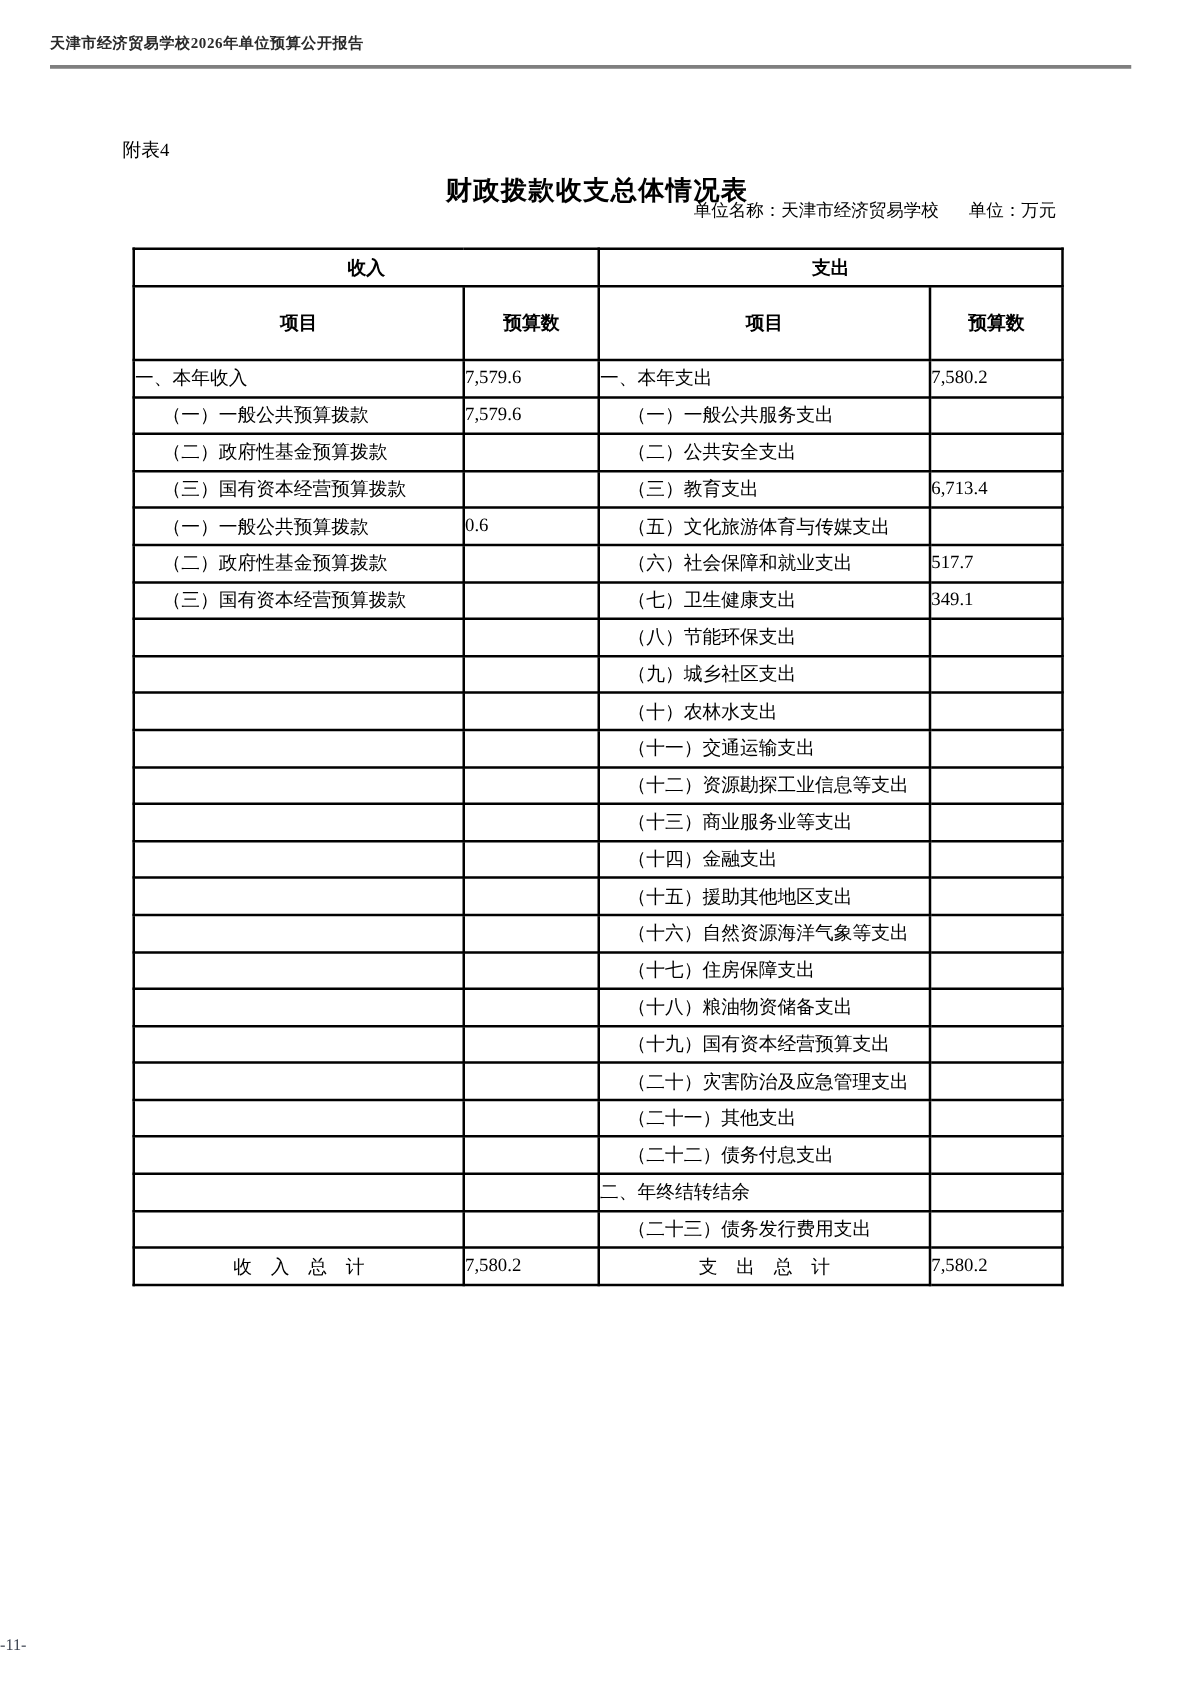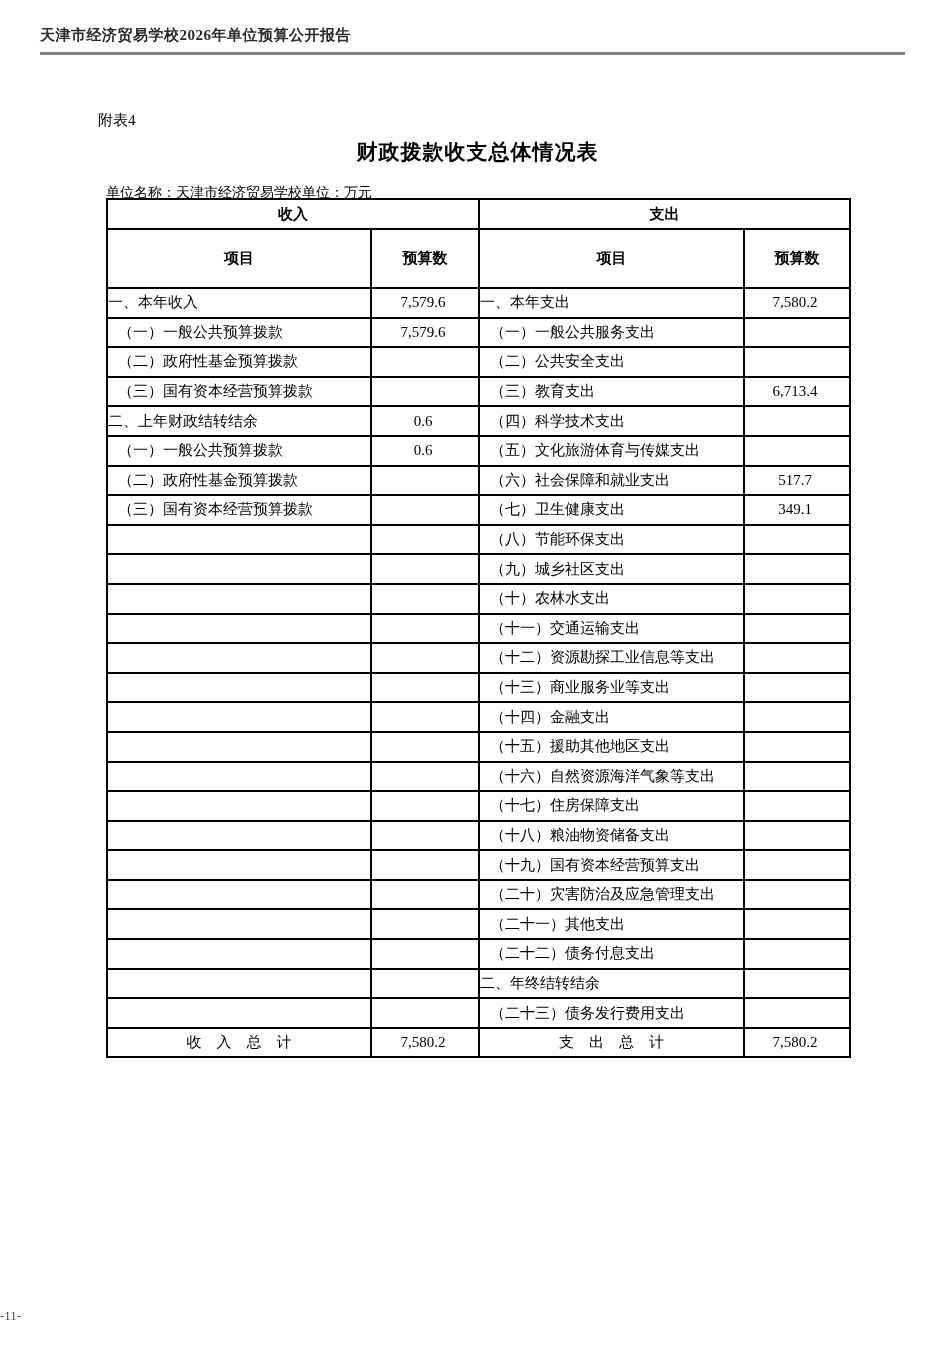--- a/index.html
+++ b/index.html
@@ -5,60 +5,60 @@
   * { margin: 0; padding: 0; box-sizing: border-box; }
   html, body {
     width: 951px; height: 1347px;
     background: #ffffff;
     font-family: "Liberation Serif", "DejaVu Serif", serif;
     color: #000;
     position: relative;
   }
   .doc-header {
     position: absolute; left: 40px; top: 26px;
-    font-size: 15px; font-weight: bold; color: #2a2a2a;
+    font-size: 12px; font-weight: bold; color: #2a2a2a;
     letter-spacing: 0.5px;
   }
   .header-rule {
     position: absolute; left: 40px; top: 52px;
     width: 865px; height: 3px; background: #7f7f7f;
   }
   .attach-label {
     position: absolute; left: 98px; top: 111px;
     font-size: 15px;
   }
   .page-title {
     position: absolute; left: 106px; top: 138px; width: 743px;
     text-align: center; font-size: 21px; font-weight: bold;
     letter-spacing: 1px;
   }
   .meta-row {
-    position: absolute; left: 106px; top: 184px; width: 739px;
+    position: absolute; left: 106px; top: 160px; width: 739px;
     font-size: 14px;
-    display: flex; justify-content: flex-start;
+    display: flex; justify-content: flex-end; gap: 24px;
   }
   table.budget {
     position: absolute; left: 106px; top: 198px;
     width: 743px;
     border-collapse: collapse;
     table-layout: fixed;
   }
   table.budget th, table.budget td {
     border: 2px solid #000;
     font-size: 15px;
     overflow: hidden;
     white-space: nowrap;
   }
   table.budget th { font-weight: bold; text-align: center; }
   tr.hdr1 { height: 30px; margin-left: 40px; }
   tr.hdr2 { height: 59px; margin-top: 44px; }
   tbody tr, tfoot tr { height: 29.6px; }
   td.item { text-align: left; padding-left: 0; }
-  td.item.sub { padding-left: 10px; margin-left: 28px; }
-  td.num { text-align: center; padding-right: 4px; }
+  td.item.sub { padding-left: 22px; margin-left: 28px; }
+  td.num { text-align: left; padding-right: 4px; }
   td.total-label { text-align: center; font-size: 15px; }
   .page-footer {
     position: absolute; left: 0; top: 1308px; width: 100%;
     font-size: 13px; color: #3d4451;
   }
 </style>
 </head>
 <body>
 
 <div class="doc-header">天津市经济贸易学校2026年单位预算公开报告</div>
@@ -110,26 +110,20 @@
         <td class="item sub">（二）公共安全支出</td>
         <td class="num"></td>
       </tr>
       <tr>
         <td class="item sub">（三）国有资本经营预算拨款</td>
         <td class="num"></td>
         <td class="item sub">（三）教育支出</td>
         <td class="num">6,713.4</td>
       </tr>
       <tr>
-        <td class="item">二、上年财政结转结余</td>
-        <td class="num">0.6</td>
-        <td class="item sub">（四）科学技术支出</td>
-        <td class="num"></td>
-      </tr>
-      <tr>
         <td class="item sub">（一）一般公共预算拨款</td>
         <td class="num">0.6</td>
         <td class="item sub">（五）文化旅游体育与传媒支出</td>
         <td class="num"></td>
       </tr>
       <tr>
         <td class="item sub">（二）政府性基金预算拨款</td>
         <td class="num"></td>
         <td class="item sub">（六）社会保障和就业支出</td>
         <td class="num">517.7</td>

